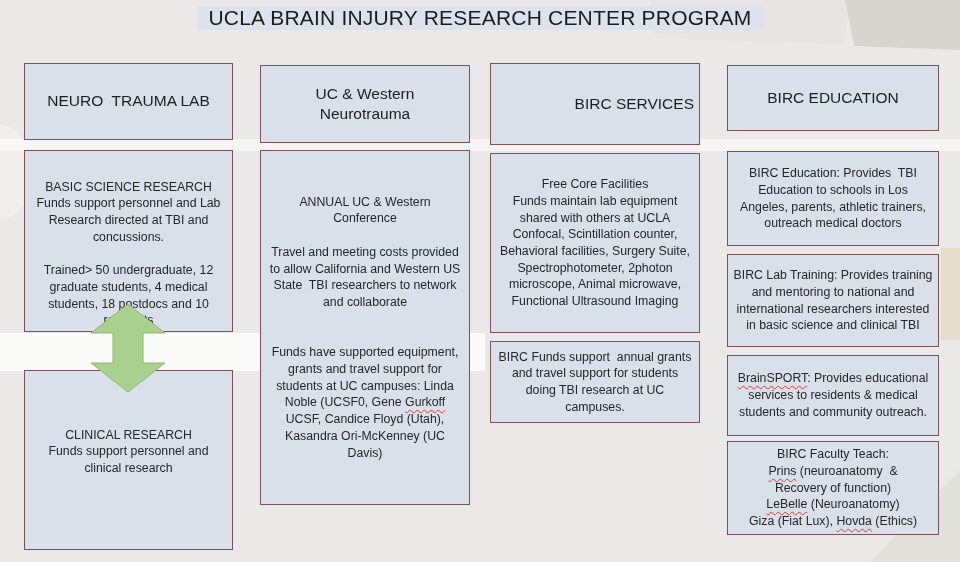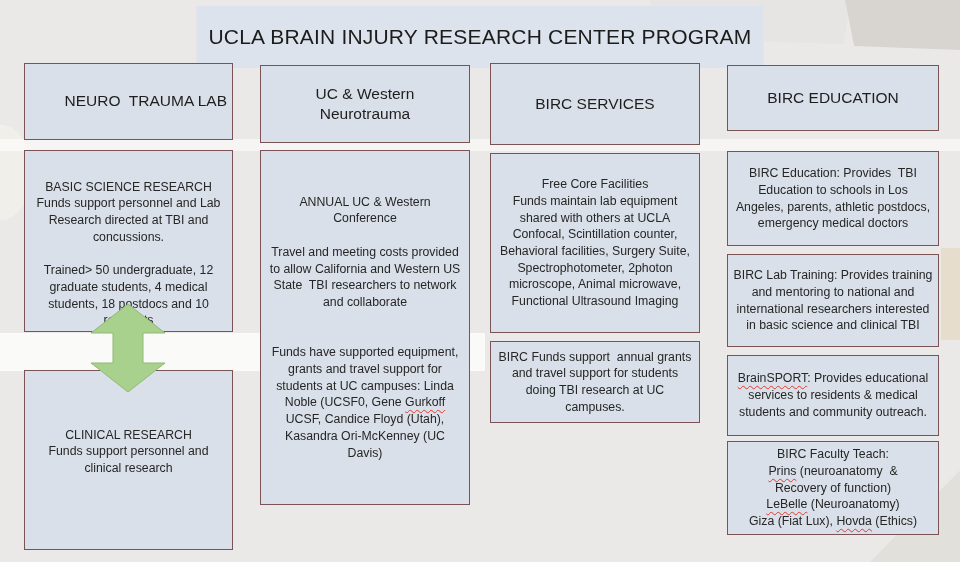--- a/index.html
+++ b/index.html
@@ -27,21 +27,21 @@
   .bg-band-header{left:0;top:139px;width:960px;height:12px;background:rgba(255,255,255,.55);}
   .bg-band-mid{left:0;top:333px;width:485px;height:38px;background:#fafaf9;}
   .bg-right-strip{left:941px;top:248px;width:19px;height:92px;background:#e6ddcd;}
   .bg-bottomright{left:860px;top:460px;width:100px;height:102px;background:#e2e0da;
     clip-path:polygon(100% 10%,100% 100%,10% 100%);}
   
   .title{
     position:absolute;top:6px;left:50%;transform:translateX(-50%);
     background:var(--title-highlight);
     font-size:21px;letter-spacing:.2px;color:#1c1c1c;
-    padding:19px 12px;white-space:nowrap;
+    padding:0 12px;white-space:nowrap;
   }
   
   .column{position:absolute;}
   .dbox{
     position:absolute;box-sizing:border-box;
     background:var(--box-fill);
     border:1.6px solid var(--box-border);
     display:flex;flex-direction:column;justify-content:center;align-items:center;
     text-align:center;padding:2px 5px;
   }
@@ -68,21 +68,21 @@
   <div class="bg bg-topright"></div>
   <div class="bg bg-left-blob"></div>
   <div class="bg bg-band-header"></div>
   <div class="bg bg-band-mid"></div>
   <div class="bg bg-right-strip"></div>
   <div class="bg bg-bottomright"></div>
 
   <div class="title">UCLA BRAIN INJURY RESEARCH CENTER PROGRAM</div>
 
   <div class="column" style="left:24px;top:63px;width:209px;height:490px;">
-    <div class="dbox header" style="left:0;top:0;width:209px;height:77px;align-items:flex-end;">
+    <div class="dbox header" style="left:0;top:0;width:209px;height:77px;">
       <span class="hdr-label">NEURO  TRAUMA LAB</span>
     </div>
     <div class="dbox" style="left:0;top:87px;width:209px;height:182px;justify-content:flex-end;">
         <p>BASIC SCIENCE RESEARCH</p>
         <p>Funds support personnel and Lab Research directed at TBI and concussions.</p>
         <p class="blank">&nbsp;</p>
         <p>Trained&gt; 50 undergraduate, 12 graduate students, 4 medical students, 18 postdocs and 10 residents</p>
       </div>
     <div class="arrow-wrap" style="left:66px;top:240px;width:76px;height:90px;">
       <svg width="76" height="90" viewBox="0 0 76 90" aria-hidden="true">
@@ -105,38 +105,38 @@
         <p>ANNUAL UC &amp; Western Conference</p>
         <p class="blank">&nbsp;</p>
         <p>Travel and meeting costs provided to allow California and Western US State  TBI researchers to network and collaborate</p>
         <p class="blank">&nbsp;</p>
         <p class="blank">&nbsp;</p>
         <p>Funds have supported equipment, grants and travel support for students at UC campuses: Linda Noble (UCSF0, Gene <span class="misspelled">Gurkoff</span> UCSF, Candice Floyd (Utah), Kasandra Ori-McKenney (UC Davis)</p>
       </div>
   </div>
 
   <div class="column" style="left:490px;top:63px;width:210px;height:360px;">
-    <div class="dbox header" style="left:0;top:0;width:210px;height:82px;">
+    <div class="dbox header" style="left:0;top:0;width:210px;height:82px;align-items:flex-end;">
       <span class="hdr-label">BIRC SERVICES</span>
     </div>
     <div class="dbox" style="left:0;top:90px;width:210px;height:180px;">
         <p>Free Core Facilities</p>
         <p>Funds maintain lab equipment shared with others at UCLA Confocal, Scintillation counter, Behavioral facilities, Surgery Suite, Spectrophotometer, 2photon microscope, Animal microwave,  Functional Ultrasound Imaging</p>
       </div>
     <div class="dbox" style="left:0;top:278px;width:210px;height:82px;">
         <p>BIRC Funds support  annual grants  and travel support for students doing TBI research at UC campuses.</p>
       </div>
   </div>
 
   <div class="column" style="left:727px;top:65px;width:212px;height:475px;">
     <div class="dbox header" style="left:0;top:0;width:212px;height:66px;">
       <span class="hdr-label">BIRC EDUCATION</span>
     </div>
     <div class="dbox" style="left:0;top:86px;width:212px;height:95px;">
-        <p>BIRC Education: Provides  TBI Education to schools in Los Angeles, parents, athletic postdocs, emergency medical doctors</p>
+        <p>BIRC Education: Provides  TBI Education to schools in Los Angeles, parents, athletic trainers, outreach medical doctors</p>
       </div>
     <div class="dbox" style="left:0;top:189px;width:212px;height:93px;">
         <p>BIRC Lab Training: Provides training and mentoring to national and international researchers interested in basic science and clinical TBI</p>
       </div>
     <div class="dbox" style="left:0;top:376px;width:212px;height:94px;">
         <p>BIRC Faculty Teach:</p>
         <p><span class="misspelled">Prins</span> (neuroanatomy  &amp;</p>
         <p>Recovery of function)</p>
         <p><span class="misspelled">LeBelle</span> (Neuroanatomy)</p>
         <p>Giza (Fiat Lux), <span class="misspelled">Hovda</span> (Ethics)</p>

